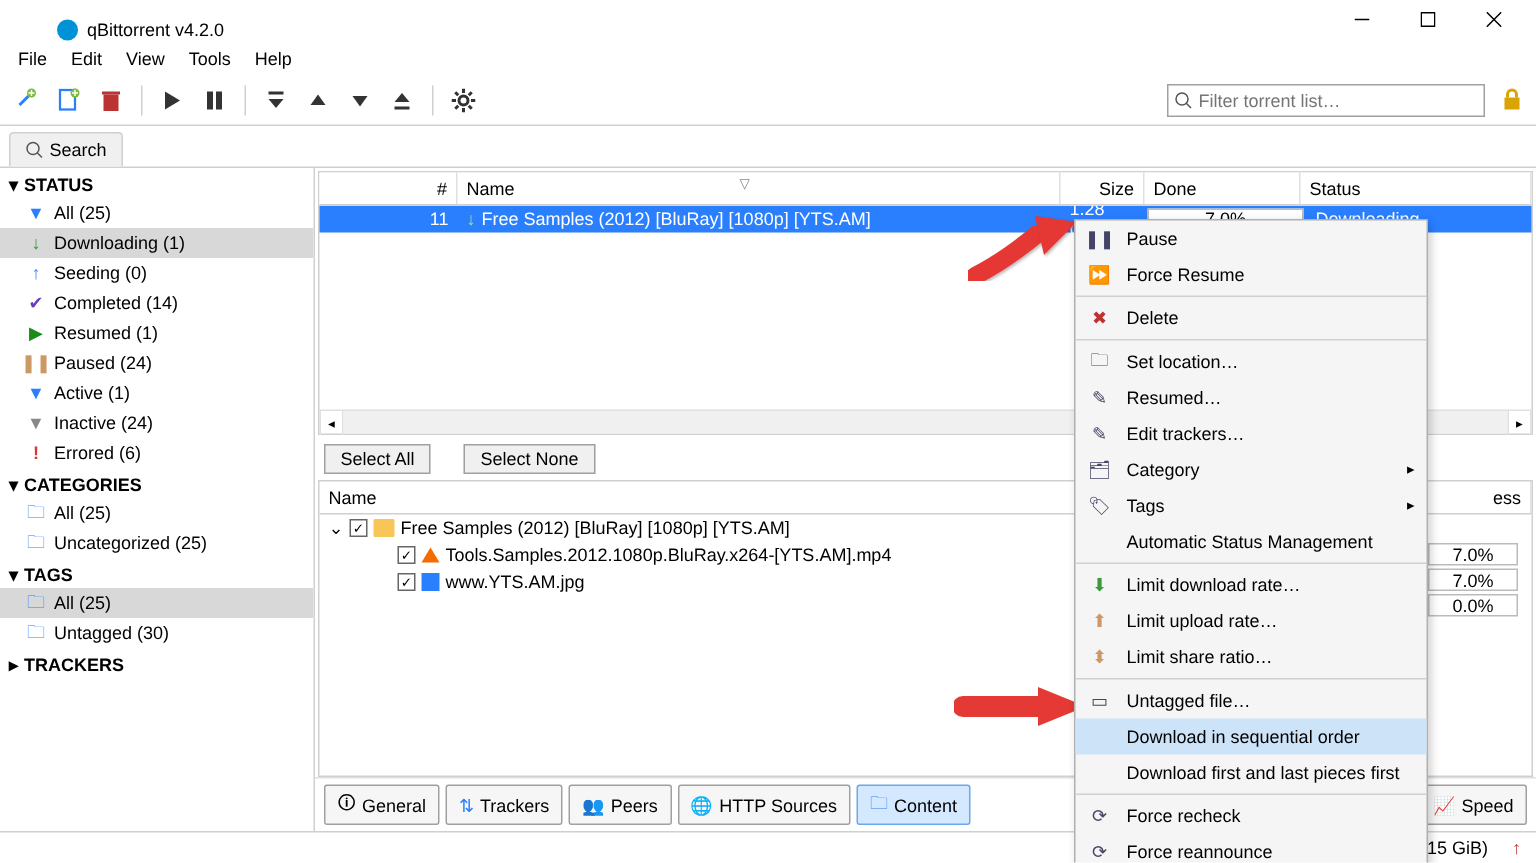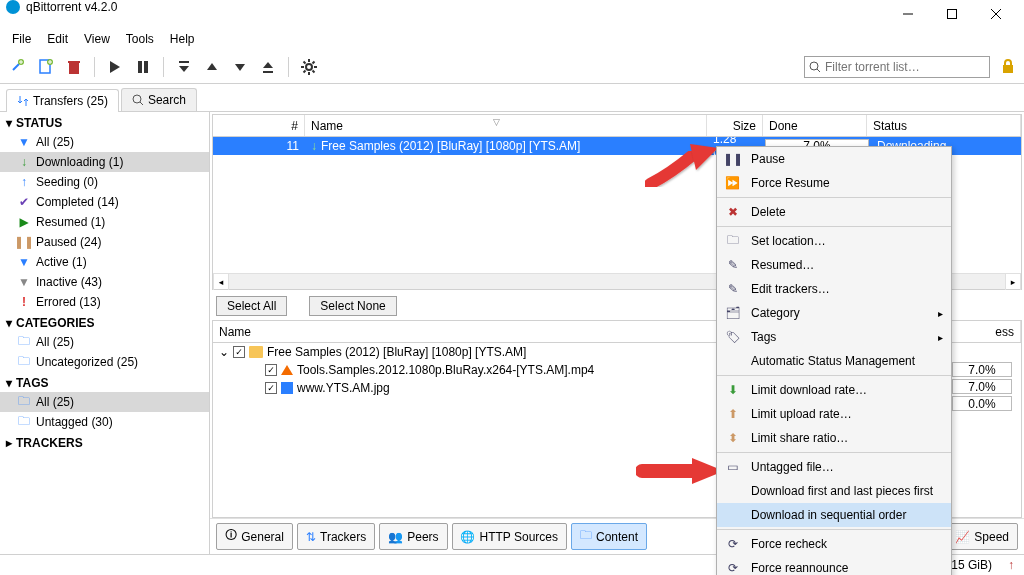--- a/index.html
+++ b/index.html
@@ -1,34 +1,34 @@
 <!DOCTYPE html>
 <html><head>
 <meta charset="utf-8">
 <style>
 * { box-sizing: border-box; margin: 0; padding: 0; font-family: "Segoe UI", Tahoma, sans-serif; font-size: 12px; }
 body { background: #fff; width: 1024px; height: 575px; overflow: hidden; position: relative; color: #000; }
 
 
-.titlebar { height: 28px; display: flex; align-items: flex-start; padding: 0 6px; border-bottom: 1px solid transparent; }
+.titlebar { height: 28px; display: flex; align-items: flex-end; padding: 0 6px; border-bottom: 1px solid transparent; margin-left: 32px; }
 .titlebar .app-icon { width: 14px; height: 14px; background: #0092d6; border-radius: 50%; margin-right: 6px; }
 .titlebar .title { flex: 1; font-size: 12px; }
 .titlebar .winbtn { width: 44px; height: 28px; display: flex; align-items: center; justify-content: center; }
 .titlebar .winbtn svg { width: 10px; height: 10px; stroke: #000; stroke-width: 1; fill: none; }
 
 
 .menubar { height: 22px; display: flex; align-items: center; padding: 0 4px; }
 .menubar .menu-item { padding: 2px 8px; }
 
 
 .toolbar { height: 34px; display: flex; align-items: center; padding: 0 6px; border-bottom: 1px solid #d0d0d0; gap: 4px; }
 .toolbar .tb-btn { width: 24px; height: 24px; display: flex; align-items: center; justify-content: center; }
 .toolbar .sep { width: 1px; height: 20px; background: #d0d0d0; margin: 0 4px; }
 .toolbar .spacer { flex: 1; }
-.toolbar .search { display: flex; align-items: center; border: 1px solid #a0a0a0; height: 22px; padding: 0 4px; width: 186px; gap: 4px; background: #fff; }
+.toolbar .search { display: flex; align-items: center; border: 1px solid #a0a0a0; height: 22px; padding: 0 4px; width: 212px; gap: 4px; background: #fff; }
 .toolbar .search input { border: none; outline: none; flex: 1; font-size: 12px; color: #666; }
 .toolbar .lock { width: 18px; height: 18px; margin-left: 6px; color: #d9a300; }
 
 
 .tabsrow { height: 28px; display: flex; align-items: flex-end; border-bottom: 1px solid #d0d0d0; padding-left: 6px; }
 .tabsrow .tab { padding: 4px 10px; border: 1px solid #d0d0d0; border-bottom: none; background: #fff; margin-right: 2px; border-top-left-radius: 3px; border-top-right-radius: 3px; display: flex; gap: 4px; align-items: center; }
 .tabsrow .tab.active { background: #fff; position: relative; top: 1px; }
 .tabsrow .tab.inactive { background: #f0f0f0; }
 
 
@@ -191,27 +191,20 @@
       </svg>
     <input placeholder="Filter torrent list…" style="">
   </div>
   <span class="lock"><svg width="16" height="16" viewBox="0 0 16 16">
         <rect x="3" y="7" width="10" height="8" fill="#d9a300"></rect>
         <path d="M5 7 V5 a3 3 0 0 1 6 0 V7" fill="none" stroke="#d9a300" stroke-width="2"></path>
       </svg></span>
 </div>
 
 <div class="tabsrow">
-  <div class="tab active">
-    <svg width="12" height="12" viewBox="0 0 12 12">
-        <path d="M3 1v7l-2-2M3 8l2-2" stroke="#2a7fff" fill="none"></path>
-        <path d="M9 11V4l-2 2M9 4l2 2" stroke="#2a7fff" fill="none"></path>
-      </svg>
-    <span>Transfers (25)</span>
-  </div>
   <div class="tab inactive">
     <svg width="12" height="12" viewBox="0 0 12 12">
         <circle cx="5" cy="5" r="4" fill="none" stroke="#555"></circle>
         <path d="M8 8 L11 11" stroke="#555"></path>
       </svg>
     <span>Search</span>
   </div>
 </div>
 
 <div class="main">
@@ -244,25 +237,25 @@
     <div class="item">
         <span class="icon" style="color:#c96">❚❚</span>
         <span>Paused (24)</span>
       </div>
     <div class="item">
         <span class="icon" style="color:#2a7fff">▼</span>
         <span>Active (1)</span>
       </div>
     <div class="item">
         <span class="icon" style="color:#888">▼</span>
-        <span>Inactive (43)</span>
+        <span>Inactive (24)</span>
       </div>
     <div class="item">
         <span class="icon" style="color:#d33;font-weight:bold">!</span>
-        <span>Errored (13)</span>
+        <span>Errored (6)</span>
       </div>
 
     <div class="group-header">
         <span>▾</span>
         <span>CATEGORIES</span>
       </div>
     <div class="item">
         <span class="icon" style="color:#2a7fff">🗀</span>
         <span>All (25)</span>
       </div>
@@ -459,27 +452,27 @@
     </div>
   <div class="cm-item">
       <span class="cm-icon" style="color:#c96">⬍</span>
       <span>Limit share ratio…</span>
     </div>
   <div class="cm-sep"></div>
   <div class="cm-item">
       <span class="cm-icon">▭</span>
       <span>Untagged file…</span>
     </div>
-  <div class="cm-item">
-      <span class="cm-icon"></span>
-      <span>Download first and last pieces first</span>
-    </div>
   <div class="cm-item hover">
       <span class="cm-icon"></span>
       <span>Download in sequential order</span>
+    </div>
+  <div class="cm-item">
+      <span class="cm-icon"></span>
+      <span>Download first and last pieces first</span>
     </div>
   <div class="cm-sep"></div>
   <div class="cm-item">
       <span class="cm-icon">⟳</span>
       <span>Force recheck</span>
     </div>
   <div class="cm-item">
       <span class="cm-icon">⟳</span>
       <span>Force reannounce</span>
     </div>

